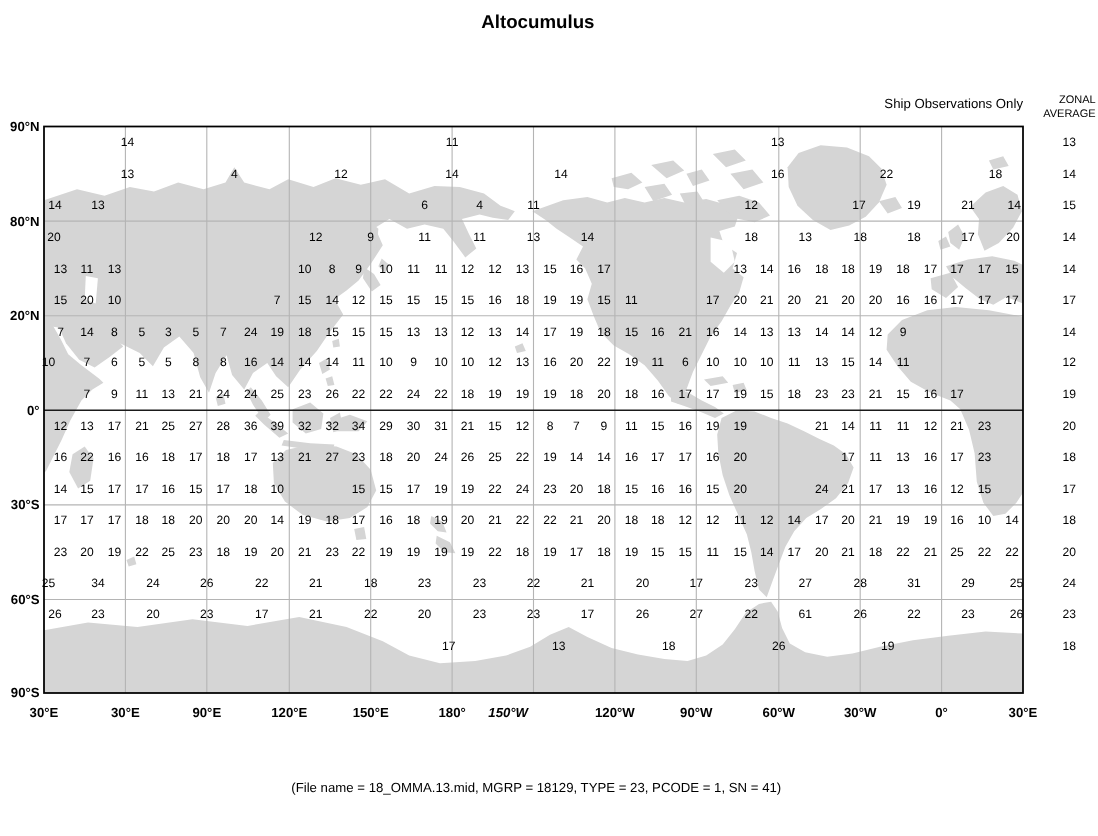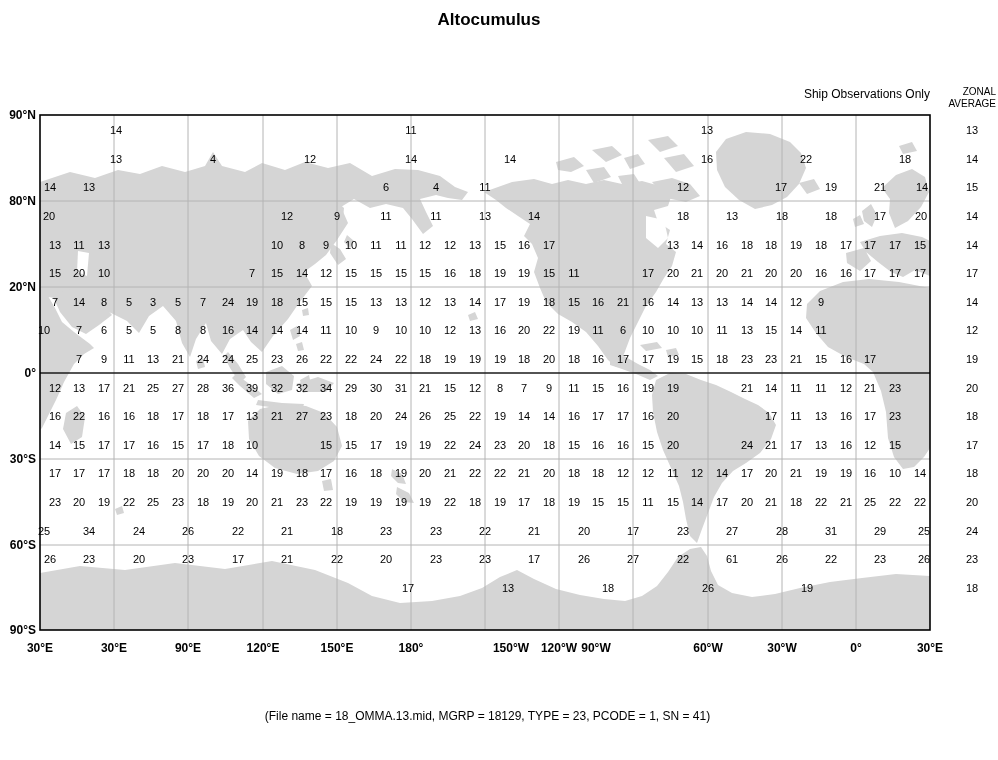--- a/index.html
+++ b/index.html
@@ -505,23 +505,23 @@
       <span class="latlab" style="top: 545px;">60°S</span>
       <span class="latlab" style="top: 630px;">90°S</span>
     </div>
   <div id="lonlabels">
       <span class="lonlab" style="left: 40px;">30°E</span>
       <span class="lonlab" style="left: 114px;">30°E</span>
       <span class="lonlab" style="left: 188px;">90°E</span>
       <span class="lonlab" style="left: 263px;">120°E</span>
       <span class="lonlab" style="left: 337px;">150°E</span>
       <span class="lonlab" style="left: 411px;">180°</span>
-      <span class="lonlab" style="left: 511px;">150°W</span>
+      <span class="lonlab" style="left: 462px; font-style: italic;">150°W</span>
       <span class="lonlab" style="left: 559px;">120°W</span>
-      <span class="lonlab" style="left: 596px;">90°W</span>
+      <span class="lonlab" style="left: 633px;">90°W</span>
       <span class="lonlab" style="left: 708px;">60°W</span>
       <span class="lonlab" style="left: 782px;">30°W</span>
       <span class="lonlab" style="left: 856px;">0°</span>
       <span class="lonlab" style="left: 930px;">30°E</span>
     </div>
   <div id="zonalvals">
       <span class="zonalval" style="top: 130px;">13</span>
       <span class="zonalval" style="top: 159px;">14</span>
       <span class="zonalval" style="top: 187px;">15</span>
       <span class="zonalval" style="top: 216px;">14</span>

